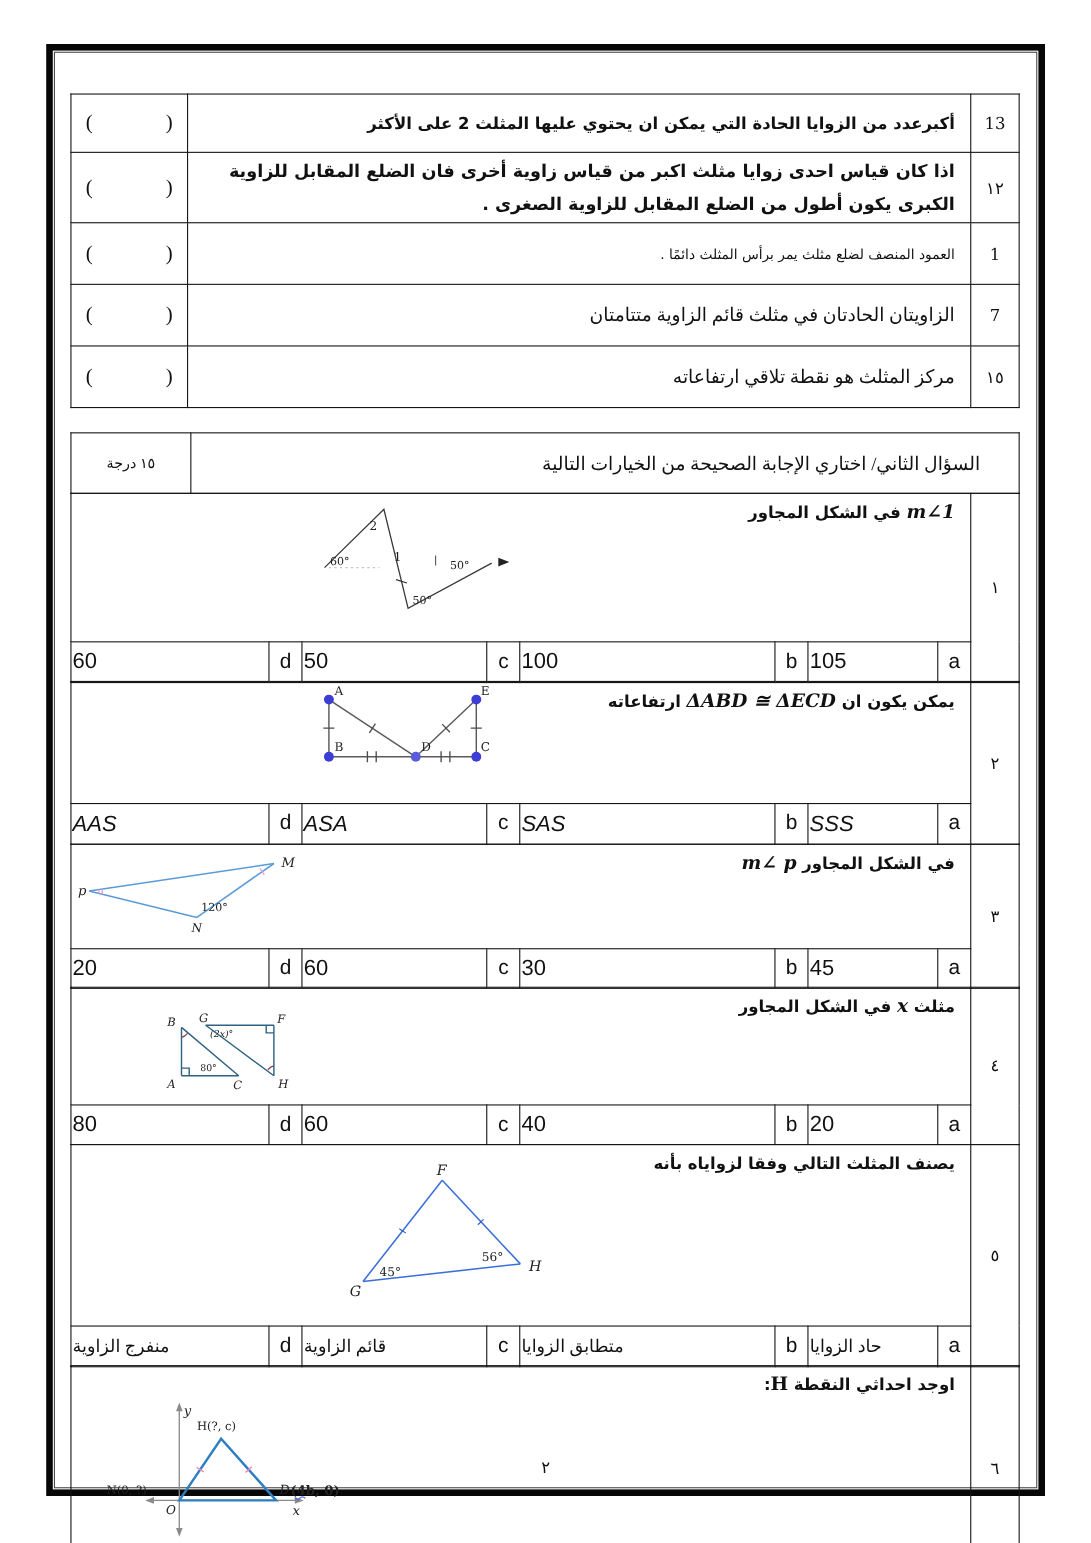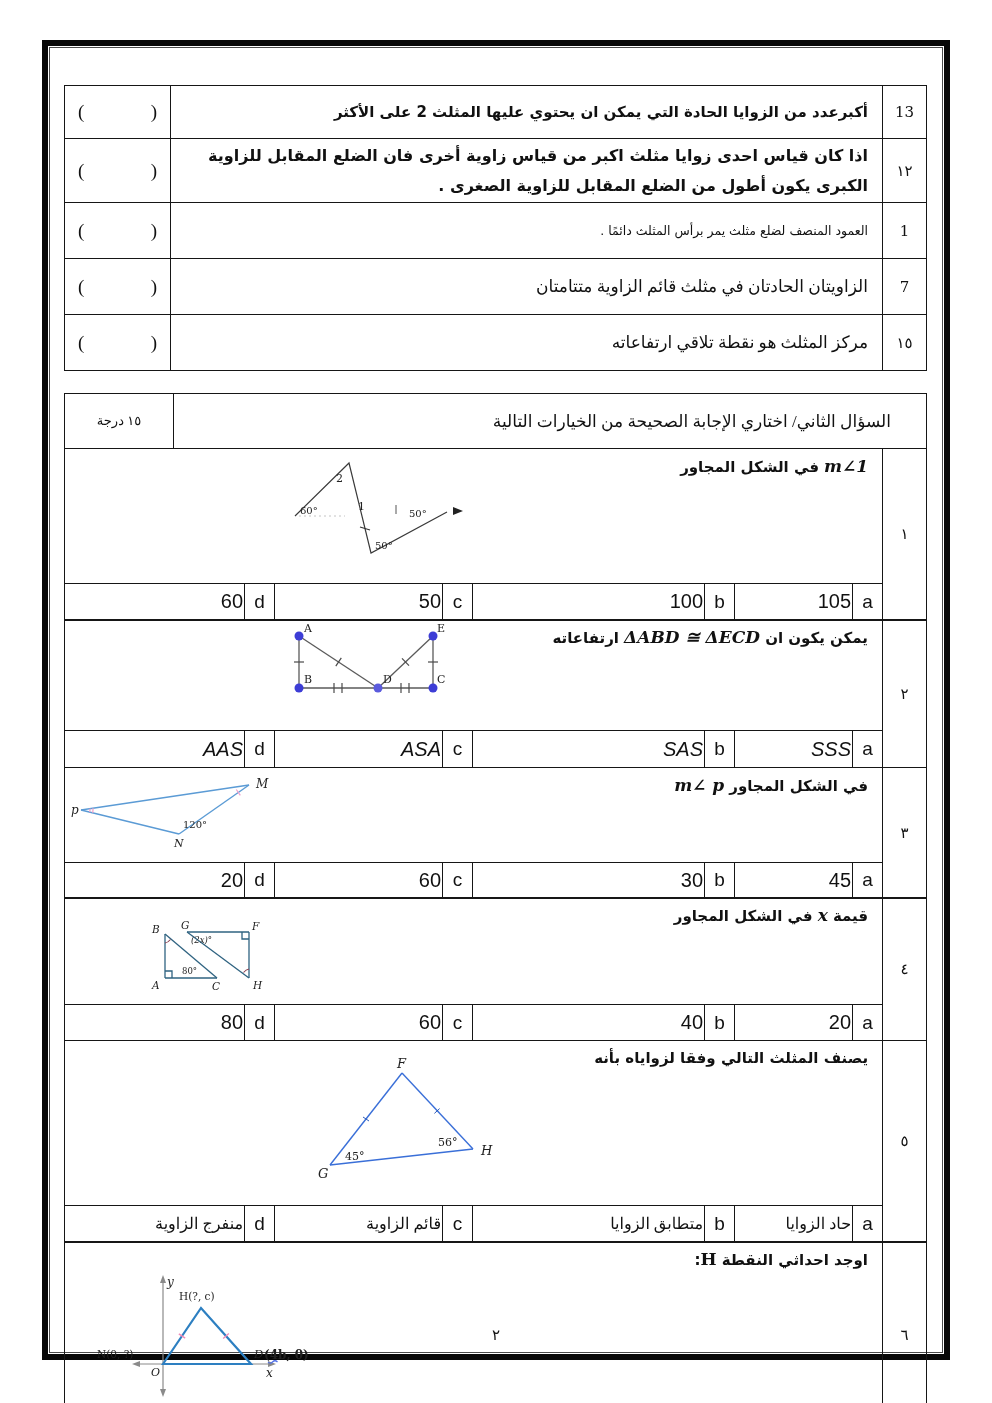--- a/index.html
+++ b/index.html
@@ -26,21 +26,21 @@
   td.mcq-header { padding:2px 35px; font-family:"Liberation Serif", serif; font-size:17px; text-align:right; }
   td.mcq-points { text-align:center; font-family:"Liberation Serif", serif; font-size:13px; }
 
   td.q-content { position:relative; vertical-align:top; padding:7px 14px; text-align:right; }
   .q-text { font-weight:bold; font-size:15px; }
   .q-math { font-family:"DejaVu Serif", serif; font-style:italic; font-weight:bold;
             font-size:17px; direction:ltr; unicode-bidi:isolate; }
   .gap-start { margin-inline-start:30px; }
 
   td.opt-letter { text-align:center; font-size:19px; font-family:"Liberation Sans", sans-serif; }
-  td.opt-val    { text-align:right; font-size:20px; font-family:"Liberation Sans", sans-serif; }
+  td.opt-val    { text-align:left; font-size:20px; font-family:"Liberation Sans", sans-serif; }
   td.opt-val.italic { font-style:italic; }
   td.opt-val.arabic { font-size:16px; font-family:"Liberation Serif", serif; }
 
   .fig { position:absolute; direction:ltr; }
   .fig text { font-family:"DejaVu Serif", serif; fill:#222; }
 
   .page-num { position:absolute; left:0; right:0; bottom:8px; text-align:center;
               font-family:"Liberation Serif", serif; font-size:15px; }
 </style>
 </head>
@@ -273,21 +273,21 @@
               <col style="width:232px">
               <col style="width:30px">
               <col style="width:168px">
               <col style="width:30px">
               <col style="width:180px">
             </colgroup>
           <tbody>
               <tr>
             <td class="q-num" rowspan="2">٤</td>
             <td class="q-content" colspan="8" style="height:92px">
-              <span class="q-text">قيمة</span>
+              <span class="q-text">مثلث</span>
               <span class="q-math">x</span>
               <span class="q-text">في الشكل المجاور</span>
               <svg class="fig" style="left:78px; top:22px;" width="135" height="72" viewBox="0 0 135 72">
                 <g stroke="#2f6381" stroke-width="1.3" fill="none">
                   <line x1="22" y1="14" x2="22" y2="58"></line>
                       <line x1="22" y1="58" x2="74" y2="58"></line>
                   <line x1="22" y1="14" x2="74" y2="58"></line>
                   <line x1="44" y1="12" x2="106" y2="12"></line>
                       <line x1="106" y1="12" x2="106" y2="58"></line>
                   <line x1="44" y1="12" x2="106" y2="58"></line>

